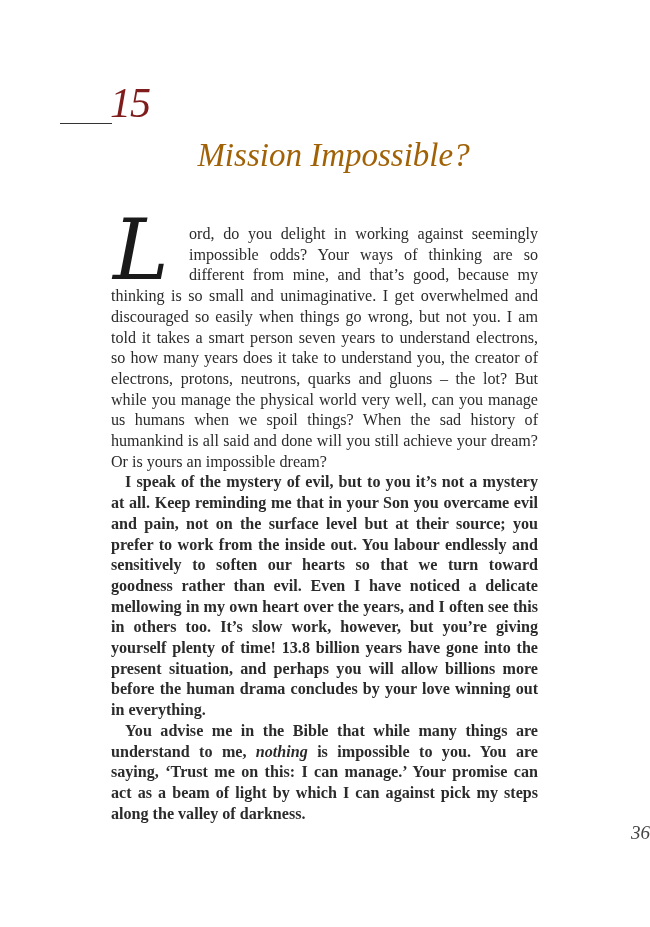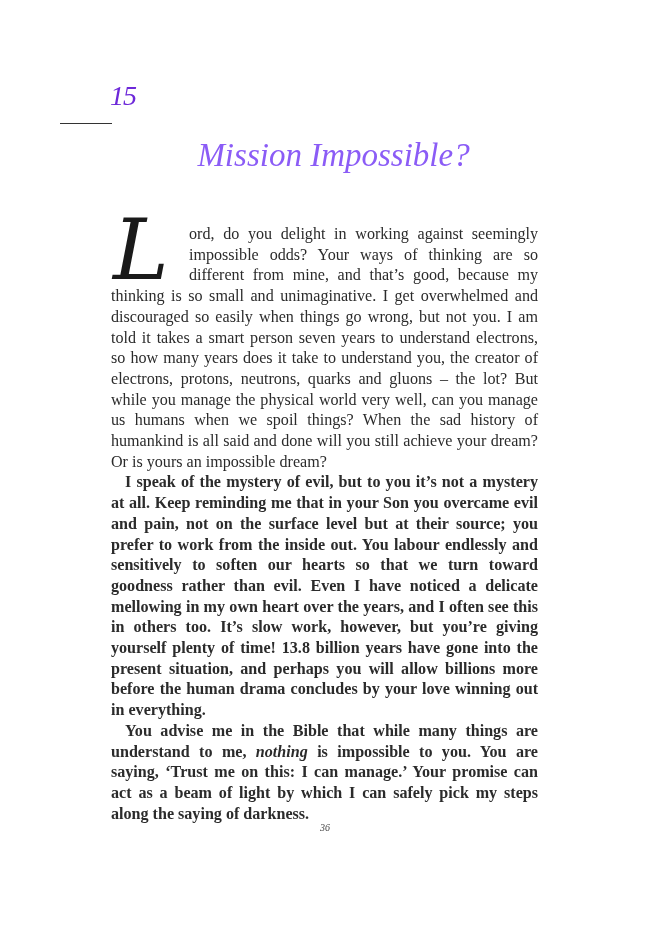--- a/index.html
+++ b/index.html
@@ -1,44 +1,44 @@
 <!DOCTYPE html>
 <html><head>
 <meta charset="utf-8">
 <style>
   html, body { margin:0; padding:0; background:#ffffff; }
   body { width:650px; height:927px; position:relative; overflow:hidden;
          font-family:"Liberation Serif","DejaVu Serif",serif; color:#2a2a2a; }
   .chapter-rule { position:absolute; left:60px; top:123px; width:52px; height:0;
                   border-top:1.3px solid #333; }
-  .chapter-num { position:absolute; left:110px; top:82px; font-size:28px;
-                 font-style:italic; color:#6d28d9; letter-spacing:-1px; line-height:1; }
+  .chapter-num { position:absolute; left:110px; top:82px; font-size:42px;
+                 font-style:italic; color:#7f1d1d; letter-spacing:-1px; line-height:1; }
   .title { position:absolute; left:0; right:0; top:136px; text-align:center;
-           font-size:33px; font-style:italic; color:#8b5cf6; padding-left:17px; line-height:1.2; }
+           font-size:33px; font-style:italic; color:#a16207; padding-left:17px; line-height:1.2; }
   .body { position:absolute; left:111px; top:224px; width:427px;
           font-size:16.1px; line-height:20.7px; text-align:justify; color:#2b2b2b; }
   .body p { margin:0; }
   .body p.indent { text-indent:14px;font-weight:bold; }
   .dropcap { float:left; width:80px; height:60px; margin:-6px 2px 0 -4px; position:relative; }
   .dropcap span { position:absolute; left:6px; top:-10px; font-size:84px; font-style:italic;
                   line-height:1; color:#1a1a1a; font-family:"DejaVu Serif",serif; }
-  .page-num { position:absolute; left:0; right:0; top:822px; text-align:center;
-              font-size:10px; font-style:italic; color:#444; }
+  .page-num { position:absolute; left:0; right:0; top:822px; text-align:right;
+              font-size:19px; font-style:italic; color:#444; }
   em { font-style:italic; }
 </style>
 </head>
 <body>
 
 <div class="chapter-rule"></div>
 <div class="chapter-num">15</div>
 <h1 class="title" style="margin:0;font-weight:normal;">Mission Impossible?</h1>
 
 <div class="body">
   <p>
     <span class="dropcap">
         <span>L</span>
       </span><span>ord, do you delight in working against seemingly impossible odds? Your ways of thinking are so different from mine, and that’s good, because my thinking is so small and unimaginative. I get overwhelmed and discouraged so easily when things go wrong, but not you. I am told it takes a smart person seven years to understand electrons, so how many years does it take to understand you, the creator of electrons, protons, neutrons, quarks and gluons – the lot? But while you manage the physical world very well, can you manage us humans when we spoil things? When the sad history of humankind is all said and done will you still achieve your dream? Or is yours an impossible dream?</span>
   </p>
   <p class="indent">I speak of the mystery of evil, but to you it’s not a mystery at all. Keep reminding me that in your Son you overcame evil and pain, not on the surface level but at their source; you prefer to work from the inside out. You labour endlessly and sensitively to soften our hearts so that we turn toward goodness rather than evil. Even I have noticed a delicate mellowing in my own heart over the years, and I often see this in others too. It’s slow work, however, but you’re giving yourself plenty of time! 13.8 billion years have gone into the present situation, and perhaps you will allow billions more before the human drama concludes by your love winning out in everything.</p>
-  <p class="indent"><span>You advise me in the Bible that while many things are understand to me, </span><em>nothing</em><span> is impossible to you. You are saying, ‘Trust me on this: I can manage.’ Your promise can act as a beam of light by which I can safely pick my steps along the saying of darkness.</span></p>
+  <p class="indent"><span>You advise me in the Bible that while many things are understand to me, </span><em>nothing</em><span> is impossible to you. You are saying, ‘Trust me on this: I can manage.’ Your promise can act as a beam of light by which I can against pick my steps along the valley of darkness.</span></p>
 </div>
 
 <div class="page-num">36</div>
 
 </body></html>

